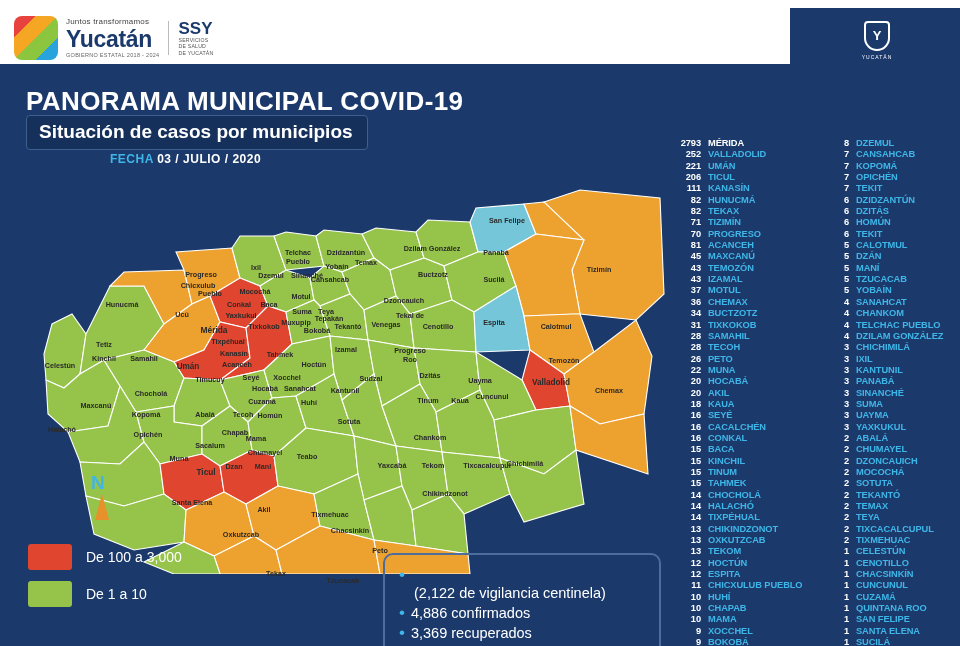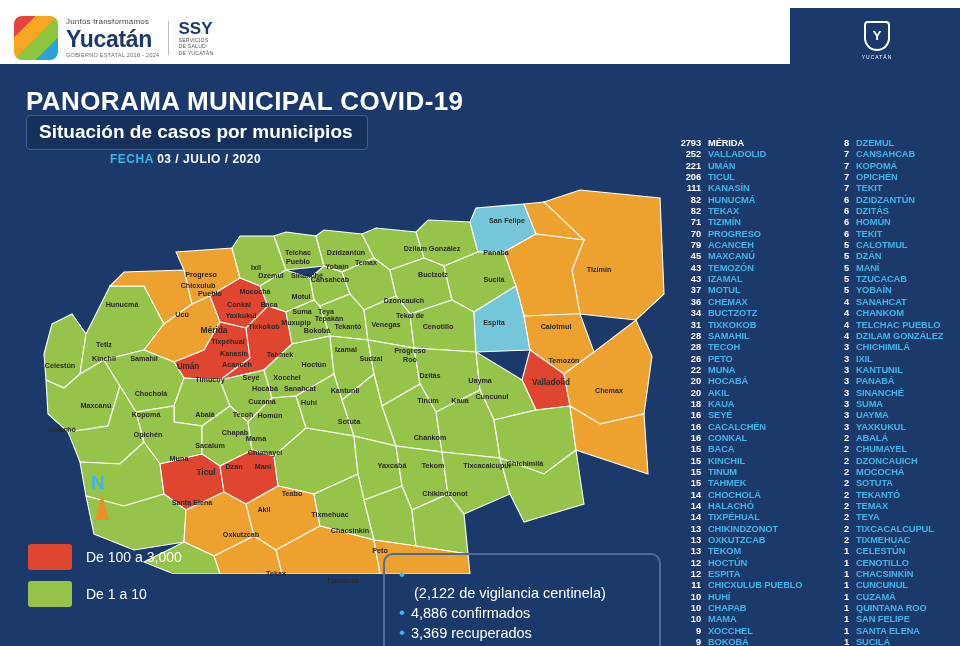--- a/index.html
+++ b/index.html
@@ -279,21 +279,21 @@
     <div class="map-label" style="left:186px;top:205px;">Timucuy</div>
     <div class="map-label" style="left:227px;top:203px;">Seyé</div>
     <div class="map-label" style="left:263px;top:203px;">Xocchel</div>
     <div class="map-label" style="left:241px;top:214px;">Hocabá</div>
     <div class="map-label" style="left:276px;top:214px;">Sanahcat</div>
     <div class="map-label" style="left:285px;top:228px;">Huhí</div>
     <div class="map-label" style="left:321px;top:216px;">Kantunil</div>
     <div class="map-label" style="left:322px;top:175px;">Izamal</div>
     <div class="map-label" style="left:290px;top:190px;">Hoctún</div>
     <div class="map-label" style="left:256px;top:180px;">Tahmek</div>
-    <div class="map-label" style="left:347px;top:184px;text-align:right;">Sudzal</div>
+    <div class="map-label" style="left:347px;top:204px;text-align:right;">Sudzal</div>
     <div class="map-label" style="left:406px;top:201px;">Dzitás</div>
     <div class="map-label" style="left:386px;top:176px;">Progreso</div>
     <div class="map-label" style="left:386px;top:185px;">Roo</div>
     <div class="map-label" style="left:404px;top:226px;">Tinum</div>
     <div class="map-label" style="left:456px;top:206px;">Uayma</div>
     <div class="map-label" style="left:468px;top:222px;">Cuncunul</div>
     <div class="map-label" style="left:436px;top:226px;">Kaua</div>
     <div class="map-label" style="left:527px;top:208px;font-size:8.2px;">Valladolid</div>
     <div class="map-label" style="left:540px;top:186px;">Temozón</div>
     <div class="map-label" style="left:585px;top:216px;">Chemax</div>
@@ -305,21 +305,21 @@
     <div class="map-label" style="left:72px;top:231px;">Maxcanú</div>
     <div class="map-label" style="left:122px;top:240px;">Kopomá</div>
     <div class="map-label" style="left:124px;top:260px;">Opichén</div>
     <div class="map-label" style="left:38px;top:255px;">Halachó</div>
     <div class="map-label" style="left:36px;top:191px;">Celestún</div>
     <div class="map-label" style="left:155px;top:284px;">Muna</div>
     <div class="map-label" style="left:186px;top:271px;">Sacalum</div>
     <div class="map-label" style="left:211px;top:258px;">Chapab</div>
     <div class="map-label" style="left:232px;top:264px;">Mama</div>
     <div class="map-label" style="left:241px;top:278px;">Chumayel</div>
-    <div class="map-label" style="left:268px;top:282px;margin-top:37px;">Teabo</div>
+    <div class="map-label" style="left:283px;top:282px;">Teabo</div>
     <div class="map-label" style="left:239px;top:292px;">Mani</div>
     <div class="map-label" style="left:210px;top:292px;">Dzan</div>
     <div class="map-label" style="left:182px;top:298px;font-size:8.2px;">Ticul</div>
     <div class="map-label" style="left:240px;top:335px;">Akil</div>
     <div class="map-label" style="left:168px;top:328px;">Santa Elena</div>
     <div class="map-label" style="left:217px;top:360px;">Oxkutzcab</div>
     <div class="map-label" style="left:306px;top:340px;">Tixmehuac</div>
     <div class="map-label" style="left:326px;top:356px;">Chacsinkín</div>
     <div class="map-label" style="left:325px;top:247px;">Sotuta</div>
     <div class="map-label" style="left:368px;top:291px;">Yaxcabá</div>
@@ -400,21 +400,21 @@
       </div>
       <div class="rank-row">
         <span class="rank-num">71</span>
         <span class="rank-name">TIZIMÍN</span>
       </div>
       <div class="rank-row">
         <span class="rank-num">70</span>
         <span class="rank-name">PROGRESO</span>
       </div>
       <div class="rank-row">
-        <span class="rank-num">79</span>
+        <span class="rank-num">81</span>
         <span class="rank-name">ACANCEH</span>
       </div>
       <div class="rank-row">
         <span class="rank-num">45</span>
         <span class="rank-name">MAXCANÚ</span>
       </div>
       <div class="rank-row">
         <span class="rank-num">43</span>
         <span class="rank-name">TEMOZÓN</span>
       </div>

